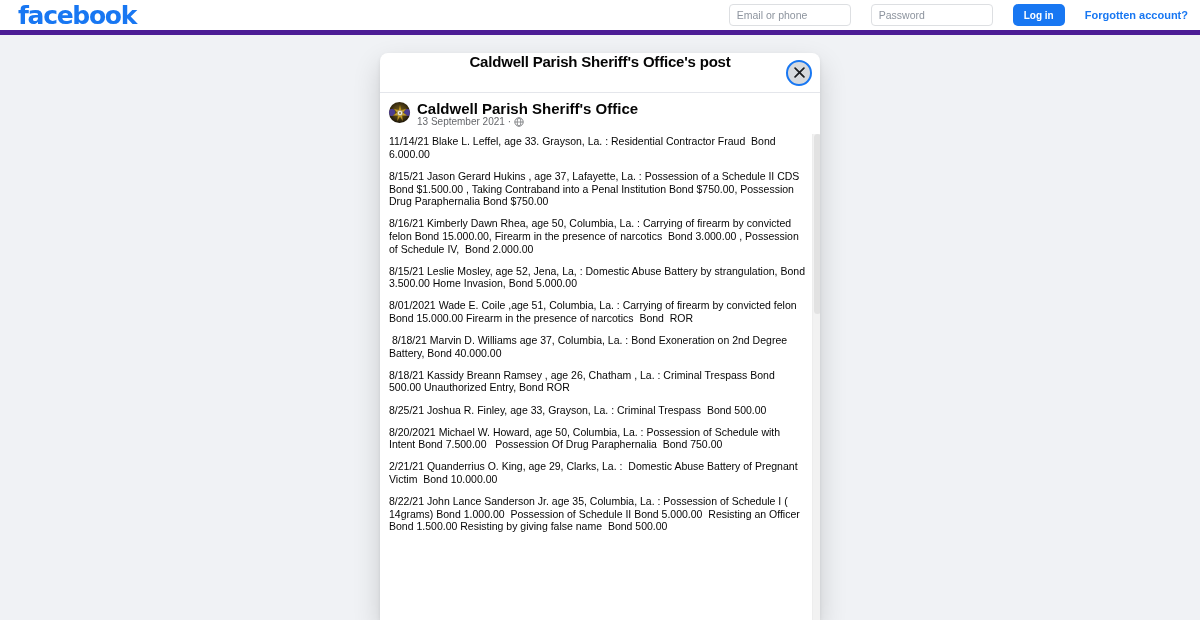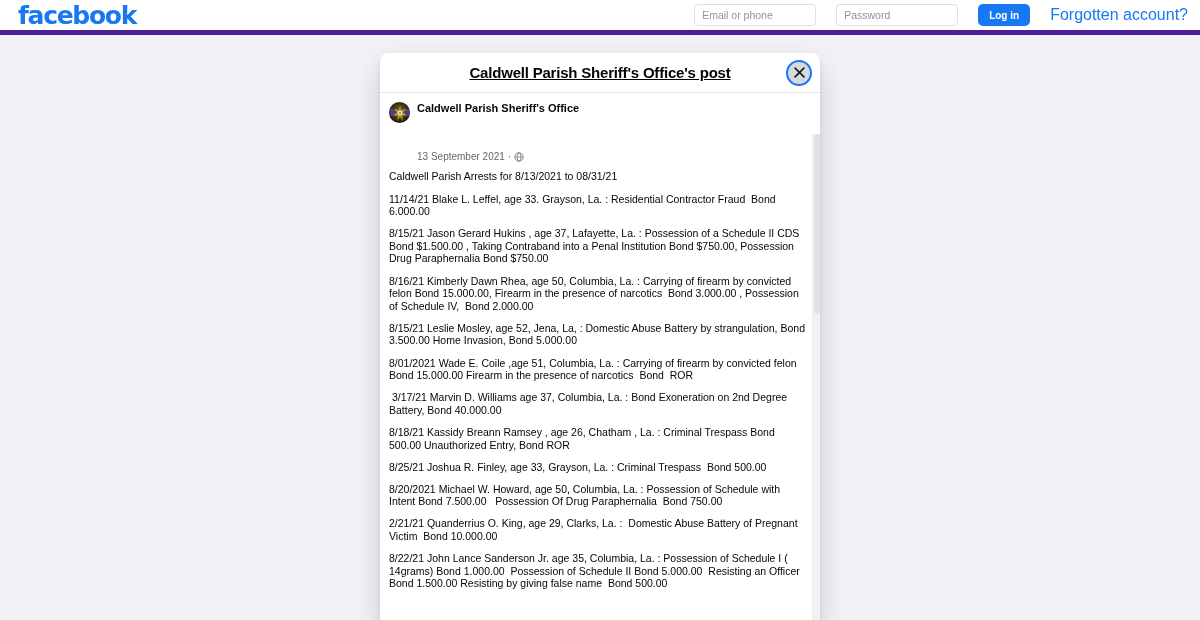--- a/index.html
+++ b/index.html
@@ -55,22 +55,22 @@
     border: none;
     border-radius: 5px;
     background: #1877f2;
     color: #fff;
     font-family: "Liberation Sans", sans-serif;
     font-size: 10px;
     font-weight: bold;
     cursor: pointer;
   }
   #forgot-link {
-    font-size: 16px;
-    font-weight: normal;
+    font-size: 11px;
+    font-weight: bold;
     color: #1877f2;
     text-decoration: none;
     cursor: pointer;
     white-space: nowrap;
   }
 
   
   #modal {
     position: absolute;
     left: 380px; top: 53px;
@@ -79,21 +79,21 @@
     border-radius: 8px 8px 0 0;
     box-shadow: 0 12px 28px rgba(0,0,0,.16), 0 2px 4px rgba(0,0,0,.08);
     overflow: hidden;
     display: flex; flex-direction: column;
   }
   #modal-header {
     position: relative;
     height: 40px;
     flex: 0 0 40px;
     border-bottom: 1px solid #e4e6eb;
-    display: flex; align-items: center; justify-content: center; text-decoration: underline;
+    display: flex; align-items: flex-start; justify-content: center;
   }
   #modal-title {
     font-size: 15px;
     font-weight: bold;
     color: #050505;
     letter-spacing: -.2px;
   }
   #close-btn {
     position: absolute;
     right: 8px; top: 50%;
@@ -136,27 +136,27 @@
   #avatar .wing {
     position: absolute; top: 7px;
     width: 6px; height: 7px;
     background: #4b3d8f;
     border-radius: 2px;
   }
   #avatar .wing.l { left: 0px; }
   #avatar .wing.r { right: 0px; }
   #author-meta { display: flex; flex-direction: column; gap: 1px; padding-top: 0px; }
   #author-name {
-    font-size: 11px; font-weight: bold; color: #050505;
+    font-size: 15px; font-weight: bold; color: #050505;
     line-height: 13px;
     cursor: pointer;
   }
   #post-meta-row {
     display: flex; align-items: center; gap: 3px;
-    font-size: 10px; color: #65676b; line-height: 12px; margin-top: 35px;
+    font-size: 10px; color: #65676b; line-height: 12px;
   }
   #post-date { cursor: pointer; }
   #meta-dot { color: #65676b; }
   #globe-icon { display: block; }
 
   
   #post-text {
     font-size: 10.5px;
     line-height: 12.6px;
     color: #050505;
@@ -230,27 +230,26 @@
               <circle cx="6" cy="6" r="5" fill="none" stroke="#65676b" stroke-width="1"></circle>
               <ellipse cx="6" cy="6" rx="2.2" ry="5" fill="none" stroke="#65676b" stroke-width="0.8"></ellipse>
               <line x1="1" y1="6" x2="11" y2="6" stroke="#65676b" stroke-width="0.8"></line>
             </svg>
           </span>
         </div>
       </div>
     </div>
 
     <div id="post-text">
-        <p>Caldwell Parish Arrests for 8/13/2021 to 08/31/21</p>
         <p>11/14/21 Blake L. Leffel, age 33. Grayson, La. : Residential Contractor Fraud  Bond 6.000.00</p>
         <p>8/15/21 Jason Gerard Hukins , age 37, Lafayette, La. : Possession of a Schedule II CDS Bond $1.500.00 , Taking Contraband into a Penal Institution Bond $750.00, Possession Drug Paraphernalia Bond $750.00</p>
         <p>8/16/21 Kimberly Dawn Rhea, age 50, Columbia, La. : Carrying of firearm by convicted felon Bond 15.000.00, Firearm in the presence of narcotics  Bond 3.000.00 , Possession of Schedule IV,  Bond 2.000.00</p>
         <p>8/15/21 Leslie Mosley, age 52, Jena, La, : Domestic Abuse Battery by strangulation, Bond 3.500.00 Home Invasion, Bond 5.000.00</p>
         <p>8/01/2021 Wade E. Coile ,age 51, Columbia, La. : Carrying of firearm by convicted felon Bond 15.000.00 Firearm in the presence of narcotics  Bond  ROR</p>
-        <p> 3/17/21 Marvin D. Williams age 37, Columbia, La. : Bond Exoneration on 2nd Degree Battery, Bond 40.000.00</p>
+        <p> 8/18/21 Marvin D. Williams age 37, Columbia, La. : Bond Exoneration on 2nd Degree Battery, Bond 40.000.00</p>
         <p>8/18/21 Kassidy Breann Ramsey , age 26, Chatham , La. : Criminal Trespass Bond 500.00 Unauthorized Entry, Bond ROR</p>
         <p>8/25/21 Joshua R. Finley, age 33, Grayson, La. : Criminal Trespass  Bond 500.00</p>
         <p>8/20/2021 Michael W. Howard, age 50, Columbia, La. : Possession of Schedule with Intent Bond 7.500.00   Possession Of Drug Paraphernalia  Bond 750.00</p>
         <p>2/21/21 Quanderrius O. King, age 29, Clarks, La. :  Domestic Abuse Battery of Pregnant Victim  Bond 10.000.00</p>
         <p>8/22/21 John Lance Sanderson Jr. age 35, Columbia, La. : Possession of Schedule I ( 14grams) Bond 1.000.00  Possession of Schedule II Bond 5.000.00  Resisting an Officer Bond 1.500.00 Resisting by giving false name  Bond 500.00</p>
       </div>
 
     <div id="scroll-track">
       <div id="scroll-thumb"></div>
     </div>

